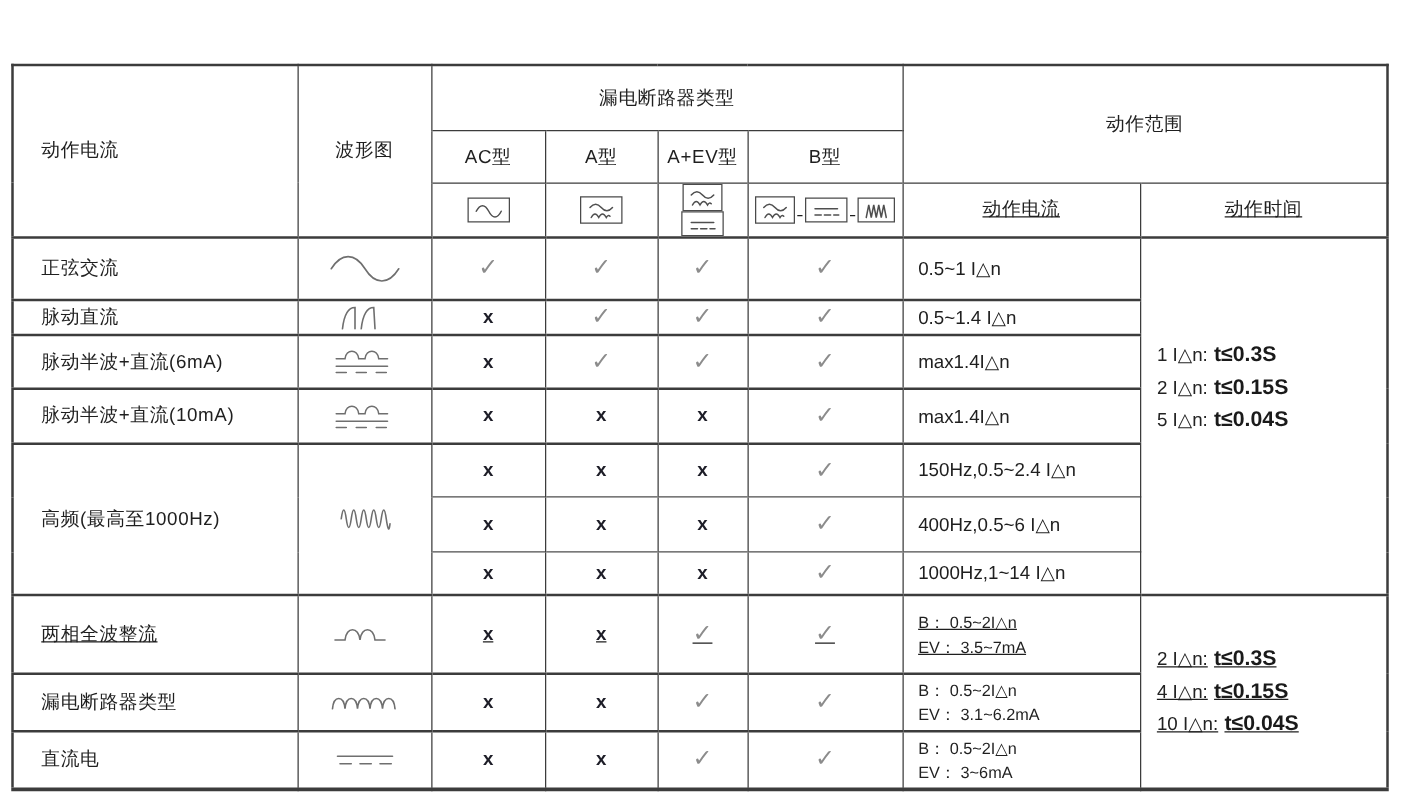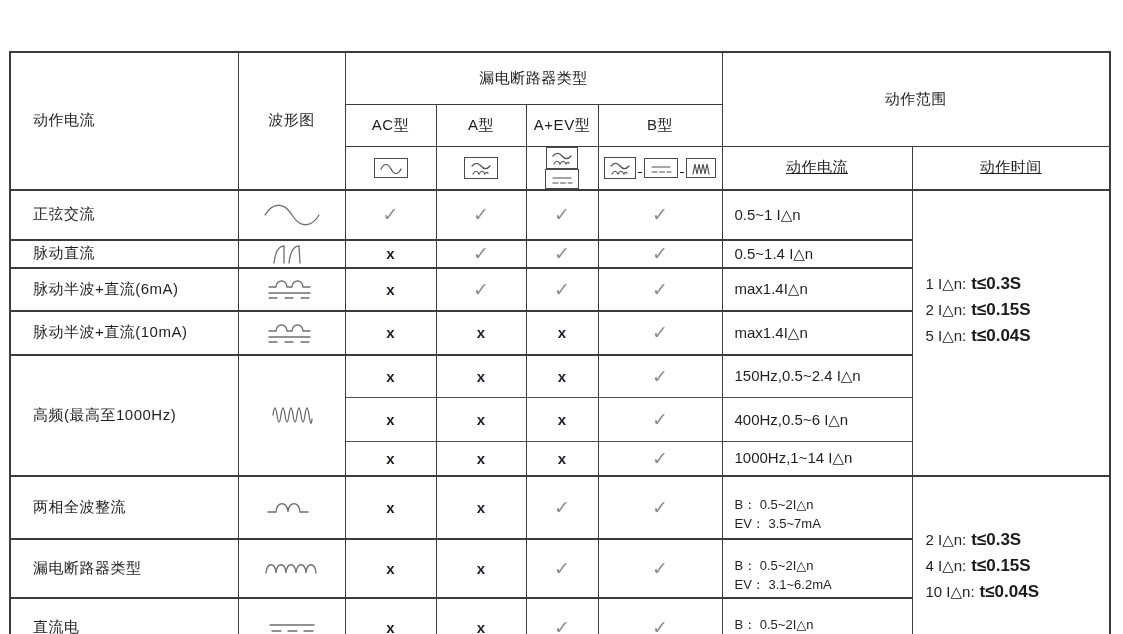--- a/index.html
+++ b/index.html
@@ -17,30 +17,30 @@
     vertical-align:middle;font-size:15px;color:#1f1f1f;
     padding:0;overflow:hidden;
   }
   tr.hr1 td{border-top:none;}
   tr.hr2 td,tr.hr3 td{border-top:1px solid #3c3c3c;}
   tr.sub td{border-top:1px solid #4d4d4d;}
   
   tr.hr1{height:52px;} tr.hr2{height:42px;} tr.hr3{height:28px;text-decoration:underline;}
   tr.r0{height:50px;} tr.r1{height:28px;margin-left:28px;} tr.r2{height:43px;} tr.r3{height:44px;}
   tr.r4{height:43px;} tr.r5{height:44px;} tr.r6{height:34px;}
-  tr.r7{height:63px;} tr.r8{height:43px;} tr.r9{height:44px;}
+  tr.r7{height:63px;text-decoration:underline;} tr.r8{height:43px;} tr.r9{height:44px;}
 
   .center{text-align:center;margin-left:34px;}
   .label-cell{padding-left:22px;text-align:left;letter-spacing:0.5px;}
   .diagram-cell{text-align:center;}
   .mark-cell{text-align:center;}
   .mark[data-mark="✓"]{color:#8c8c8c;font-size:19px;font-weight:400;}
   .mark[data-mark="x"]{color:#1d1d27;font-size:15px;font-weight:700;}
   .current-cell{padding-left:12px;text-align:left;}
-  .current-cell.bev{font-size:13px;line-height:1.5;padding-top:16px;padding-bottom:2px;margin-left:26px;}
+  .current-cell.bev{font-size:13px;line-height:1.5;padding-top:3px;padding-bottom:2px;margin-left:26px;}
   .time-cell{padding-left:13px;text-align:left;}
   .time-cell.tg1{padding-bottom:46px;}
   .tline{margin:6px 0;white-space:nowrap;}
   .cond{font-size:15px;color:#222;}
   .tval{font-size:17px;font-weight:600;margin-left:5px;color:#1a1a1a;}
   .hdr{letter-spacing:0.5px;}
 
   .icon-box{display:inline-block;border:1.5px solid #4a4a4a;padding:3px 3px 1px 3px;line-height:0;background:#fff;vertical-align:middle;margin:0 2px;}
   .wave-svg{display:inline-block;vertical-align:middle;}
   svg path, svg polyline{fill:none;stroke:#6f6f6f;stroke-width:1.3;stroke-linecap:round;}

